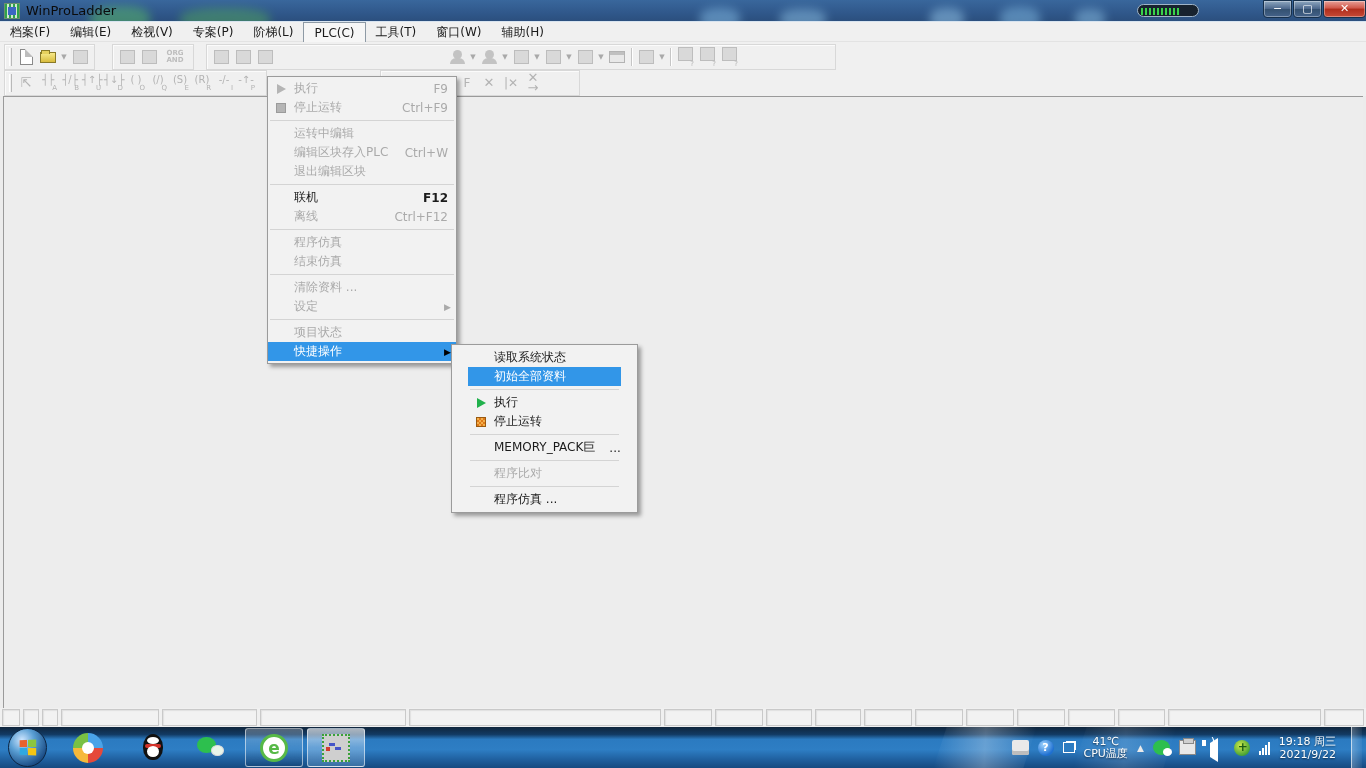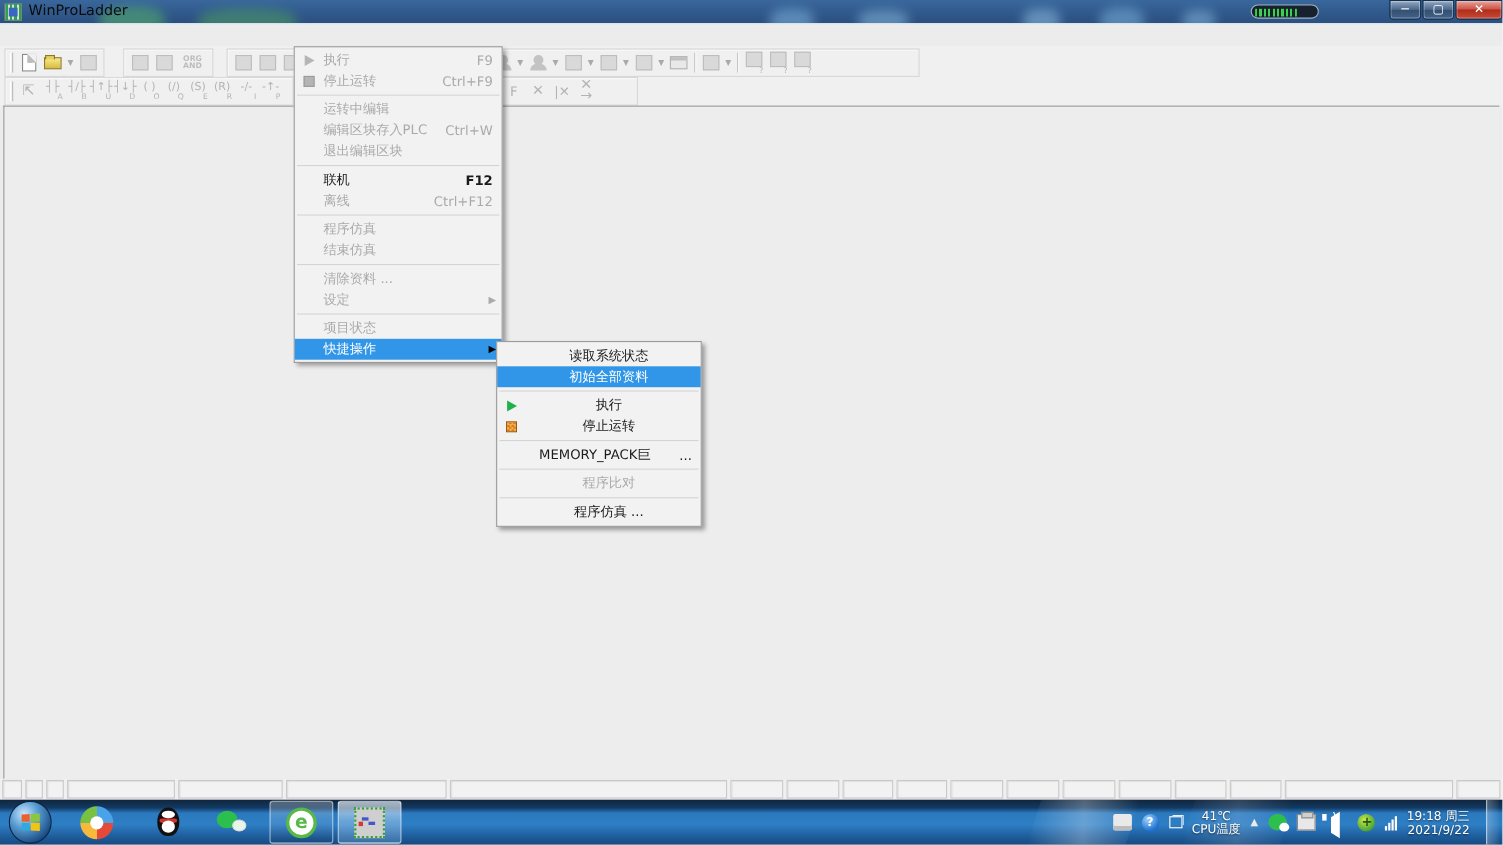--- a/index.html
+++ b/index.html
@@ -66,21 +66,21 @@
   #workspace { left:3px; top:96px; width:1360px; height:612px; background:#ededed;
     border-top:1px solid #9a9a9a; border-left:1px solid #9a9a9a; }
 
   
   #statusbar { left:0; top:708px; width:1366px; height:19px; background:#f0f0f0;
     display:flex; align-items:stretch; padding:1px 2px; gap:3px; }
   .sp { border:1px solid #c9c9c9; box-shadow:inset 1px 1px 1px #e0e0e0; background:#f2f2f2; }
 
   
   .menu { background:#f2f2f2; border:1px solid #9b9b9b;
-    box-shadow:3px 3px 4px rgba(0,0,0,.35); z-index:50; }
+    box-shadow:3px 3px 4px rgba(0,0,0,.35); z-index:50;margin-top:34px; }
   #plc-menu { left:267px; top:42px; width:190px; }
   #quick-menu { left:451px; top:310px; width:187px; z-index:60; }
   .mitem { height:19px; display:flex; align-items:center; position:relative; padding-right:8px; }
   .mitem .mi-icon { width:26px; display:flex; justify-content:center; align-items:center; flex:0 0 26px; }
   .mitem .mi-label { flex:1 1 auto; white-space:nowrap; }
   .mitem .mi-short { margin-left:10px; }
   .mitem.dis .mi-label, .mitem.dis .mi-short { color:#aaaaaa; }
   .mitem.en .mi-label, .mitem.en .mi-short { color:#1b1b1b; }
   .mitem.hl { background:#3296e8; }
   .mitem.hl .mi-label { color:#ffffff;font-family:Liberation Mono, monospace; }
@@ -162,20 +162,31 @@
     <div id="app-icon"></div>
     <div class="abs" id="title-text">WinProLadder</div>
     <div class="abs" id="gauge">
         <div class="bars"></div>
       </div>
     <div class="abs winbtn" id="btn-min">─</div>
     <div class="abs winbtn" id="btn-max">▢</div>
     <div class="abs winbtn" id="btn-close">✕</div>
   </div>
 
+  <div class="abs" id="menubar">
+    <div class="mb-item">档案(F)</div>
+    <div class="mb-item">编辑(E)</div>
+    <div class="mb-item">检视(V)</div>
+    <div class="mb-item">专案(P)</div>
+    <div class="mb-item">阶梯(L)</div>
+    <div class="mb-item active">PLC(C)</div>
+    <div class="mb-item">工具(T)</div>
+    <div class="mb-item">窗口(W)</div>
+    <div class="mb-item">辅助(H)</div>
+  </div>
 
   <div class="abs" id="toolzone">
 
     <div class="tgroup" style="left:4px;top:2px;">
       <div class="tgrip"></div>
       <div class="tbtn">
           <span class="ic-page"></span>
         </div>
       <div class="tbtn">
           <span class="ic-folder"></span>
@@ -397,21 +408,21 @@
       <span class="mi-icon"></span>
         <span class="mi-label">项目状态</span>
     </div>
     <div class="mitem hl">
       <span class="mi-icon"></span>
         <span class="mi-label">快捷操作</span>
       <span class="subarrow">▶</span>
     </div>
   </div>
 
-  <div class="abs menu" id="quick-menu" style="padding:3px 0;text-align:center;">
+  <div class="abs menu" id="quick-menu" style="padding:3px 16px;">
     <div class="mitem en">
       <span class="mi-icon"></span>
         <span class="mi-label">读取系统状态</span>
     </div>
     <div class="mitem hl">
       <span class="mi-icon"></span>
         <span class="mi-label">初始全部资料</span>
     </div>
     <div class="msep"></div>
     <div class="mitem en">

